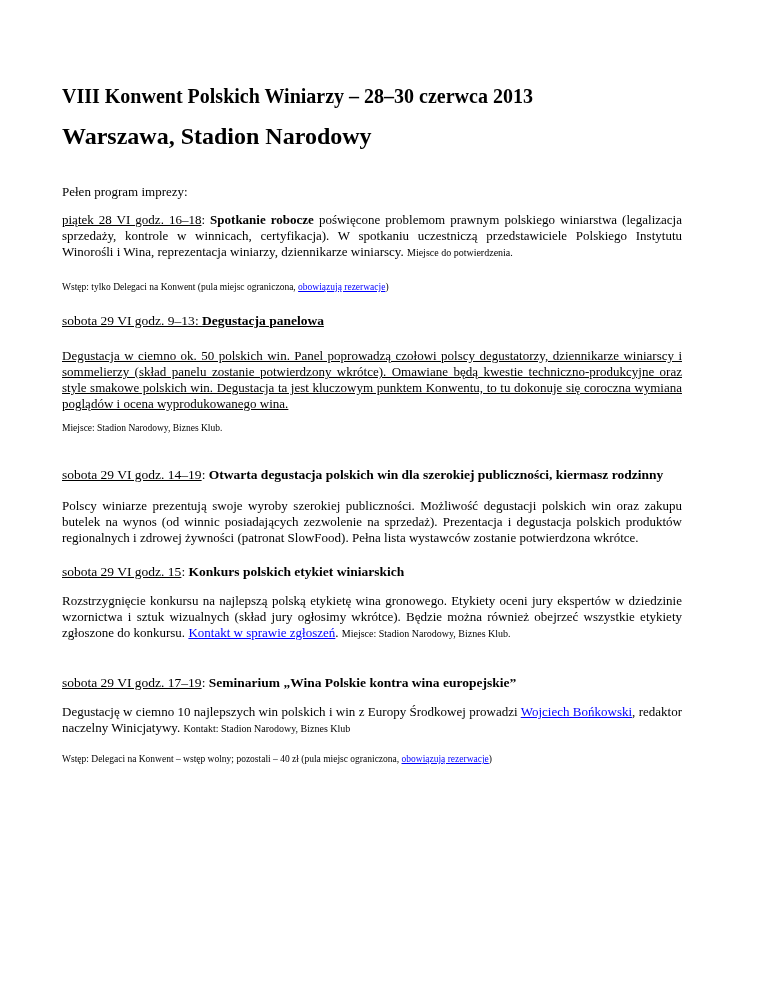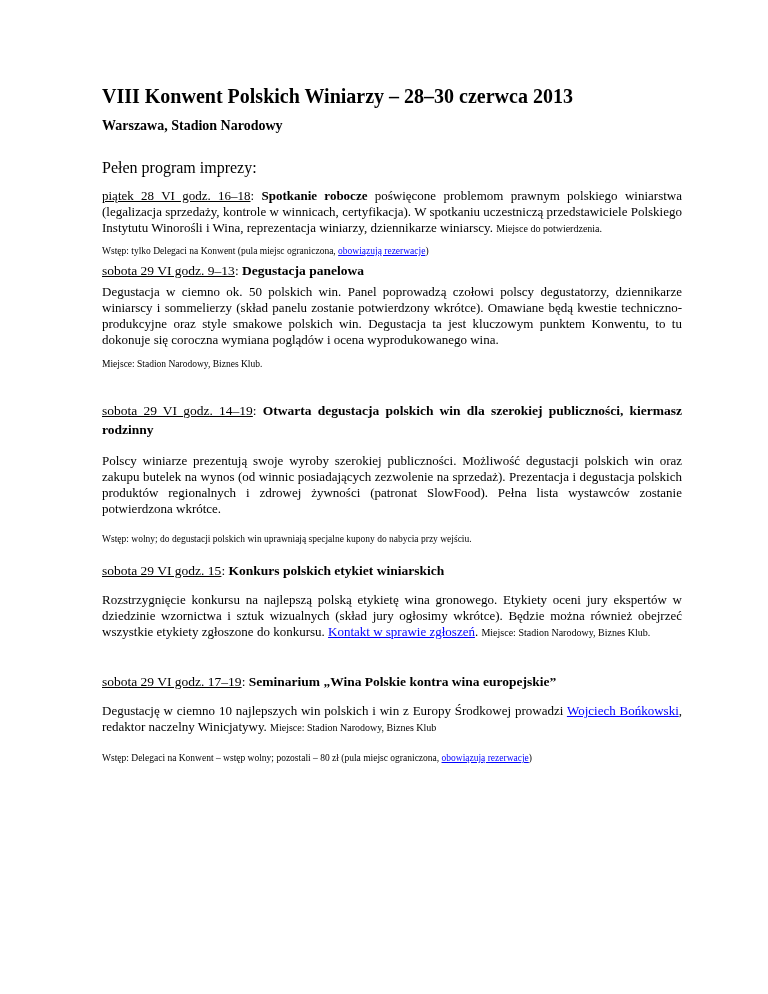--- a/index.html
+++ b/index.html
@@ -7,41 +7,41 @@
     padding: 0;
     background: #ffffff;
     width: 768px;
     height: 994px;
     overflow: hidden;
   }
   .page {
     box-sizing: border-box;
     width: 768px;
     height: 994px;
-    padding: 84px 86px 0 102px;
+    padding: 84px 86px 0 62px;
     background: #ffffff;
     color: #000000;
     font-family: "Liberation Serif", serif;
   }
   h1, h2, p { margin: 0; padding: 0; }
   .doc-title {
     font-size: 20px;
     line-height: 24px;
     font-weight: bold;
   }
   .doc-subtitle {
-    font-size: 14px;
+    font-size: 24px;
     line-height: 24px;
     font-weight: bold;
-    margin-top: 6px;
+    margin-top: 16px;
   }
   .intro {
-    font-size: 16px;
+    font-size: 13px;
     line-height: 16px;
-    margin-top: 22px;
+    margin-top: 36px;
   }
   .body {
     font-size: 13px;
     line-height: 16px;
     text-align: justify;
   }
   .heading {
     font-size: 13.5px;
     line-height: 19px;
     text-align: justify;
@@ -53,26 +53,26 @@
   .u { text-decoration: underline; }
   b { font-weight: bold; }
   .inline-note {
     font-size: 10px;
   }
   a.link {
     color: var(--link-color, #0000ff);
     text-decoration: underline;
     cursor: pointer;
   }
-  .mt8  { margin-top: 8px; }
+  .mt8  { margin-top: 20px; }
   .mt10 { margin-top: 10px; }
   .mt12 { margin-top: 12px; }
   .mt14 { margin-top: 14px; }
   .mt16 { margin-top: 16px; }
-  .mt18 { margin-top: 4px; }
+  .mt18 { margin-top: 18px; text-decoration: underline; }
   .mt24 { margin-top: 31px; }
 </style>
 </head>
 <body style="background: rgb(255, 255, 255);">
 
 <div class="page">
 
   <h1 class="doc-title">VIII Konwent Polskich Winiarzy – 28–30 czerwca 2013</h1>
 
   <h2 class="doc-subtitle">Warszawa, Stadion Narodowy</h2>
@@ -88,25 +88,24 @@
   <p class="body mt18">Degustacja w ciemno ok. 50 polskich win. Panel poprowadzą czołowi polscy degustatorzy, dziennikarze winiarscy i sommelierzy (skład panelu zostanie potwierdzony wkrótce). Omawiane będą kwestie techniczno-produkcyjne oraz style smakowe polskich win. Degustacja ta jest kluczowym punktem Konwentu, to tu dokonuje się coroczna wymiana poglądów i ocena wyprodukowanego wina.</p>
 
   <p class="small mt10">Miejsce: Stadion Narodowy, Biznes Klub.</p>
 
 
   <p class="heading mt24"><span class="u">sobota 29 VI godz. 14–19</span><span>: </span><b>Otwarta degustacja polskich win dla szerokiej publiczności, kiermasz rodzinny</b></p>
 
   <p class="body mt14">Polscy winiarze prezentują swoje wyroby szerokiej publiczności. Możliwość degustacji polskich win oraz zakupu butelek na wynos (od winnic posiadających zezwolenie na sprzedaż). Prezentacja i degustacja polskich produktów regionalnych i zdrowej żywności (patronat SlowFood). Pełna lista wystawców zostanie potwierdzona wkrótce.</p>
 
 
-  <p class="small mt16">Wstęp: wolny; do degustacji polskich win uprawniają specjalne kupony do nabycia przy wejściu.</p>
 
   <p class="heading mt16"><span class="u">sobota 29 VI godz. 15</span><span>: </span><b>Konkurs polskich etykiet winiarskich</b></p>
 
   <p class="body mt12"><span>Rozstrzygnięcie konkursu na najlepszą polską etykietę wina gronowego. Etykiety oceni jury ekspertów w dziedzinie wzornictwa i sztuk wizualnych (skład jury ogłosimy wkrótce). Będzie można również obejrzeć wszystkie etykiety zgłoszone do konkursu. </span><a class="link">Kontakt w sprawie zgłoszeń</a><span>. </span><span class="inline-note">Miejsce: Stadion Narodowy, Biznes Klub.</span></p>
 
   <p class="heading mt24"><span class="u">sobota 29 VI godz. 17–19</span><span>: </span><b>Seminarium „Wina Polskie kontra wina europejskie”</b></p>
 
-  <p class="body mt12"><span>Degustację w ciemno 10 najlepszych win polskich i win z Europy Środkowej prowadzi </span><a class="link">Wojciech Bońkowski</a><span>, redaktor naczelny Winicjatywy. </span><span class="inline-note">Miejsce: Stadion Narodowy, Biznes Klub</span></p>
+  <p class="body mt12"><span>Degustację w ciemno 10 najlepszych win polskich i win z Europy Środkowej prowadzi </span><a class="link">Wojciech Bońkowski</a><span>, redaktor naczelny Winicjatywy. </span><span class="inline-note">Kontakt: Stadion Narodowy, Biznes Klub</span></p>
 
-  <p class="small mt16"><span>Wstęp: Delegaci na Konwent – wstęp wolny; pozostali – 80 zł (pula miejsc ograniczona, </span><a class="link">obowiązują rezerwacje</a><span>)</span></p>
+  <p class="small mt16"><span>Wstęp: Delegaci na Konwent – wstęp wolny; pozostali – 40 zł (pula miejsc ograniczona, </span><a class="link">obowiązują rezerwacje</a><span>)</span></p>
 
 </div>
 
 </body></html>

